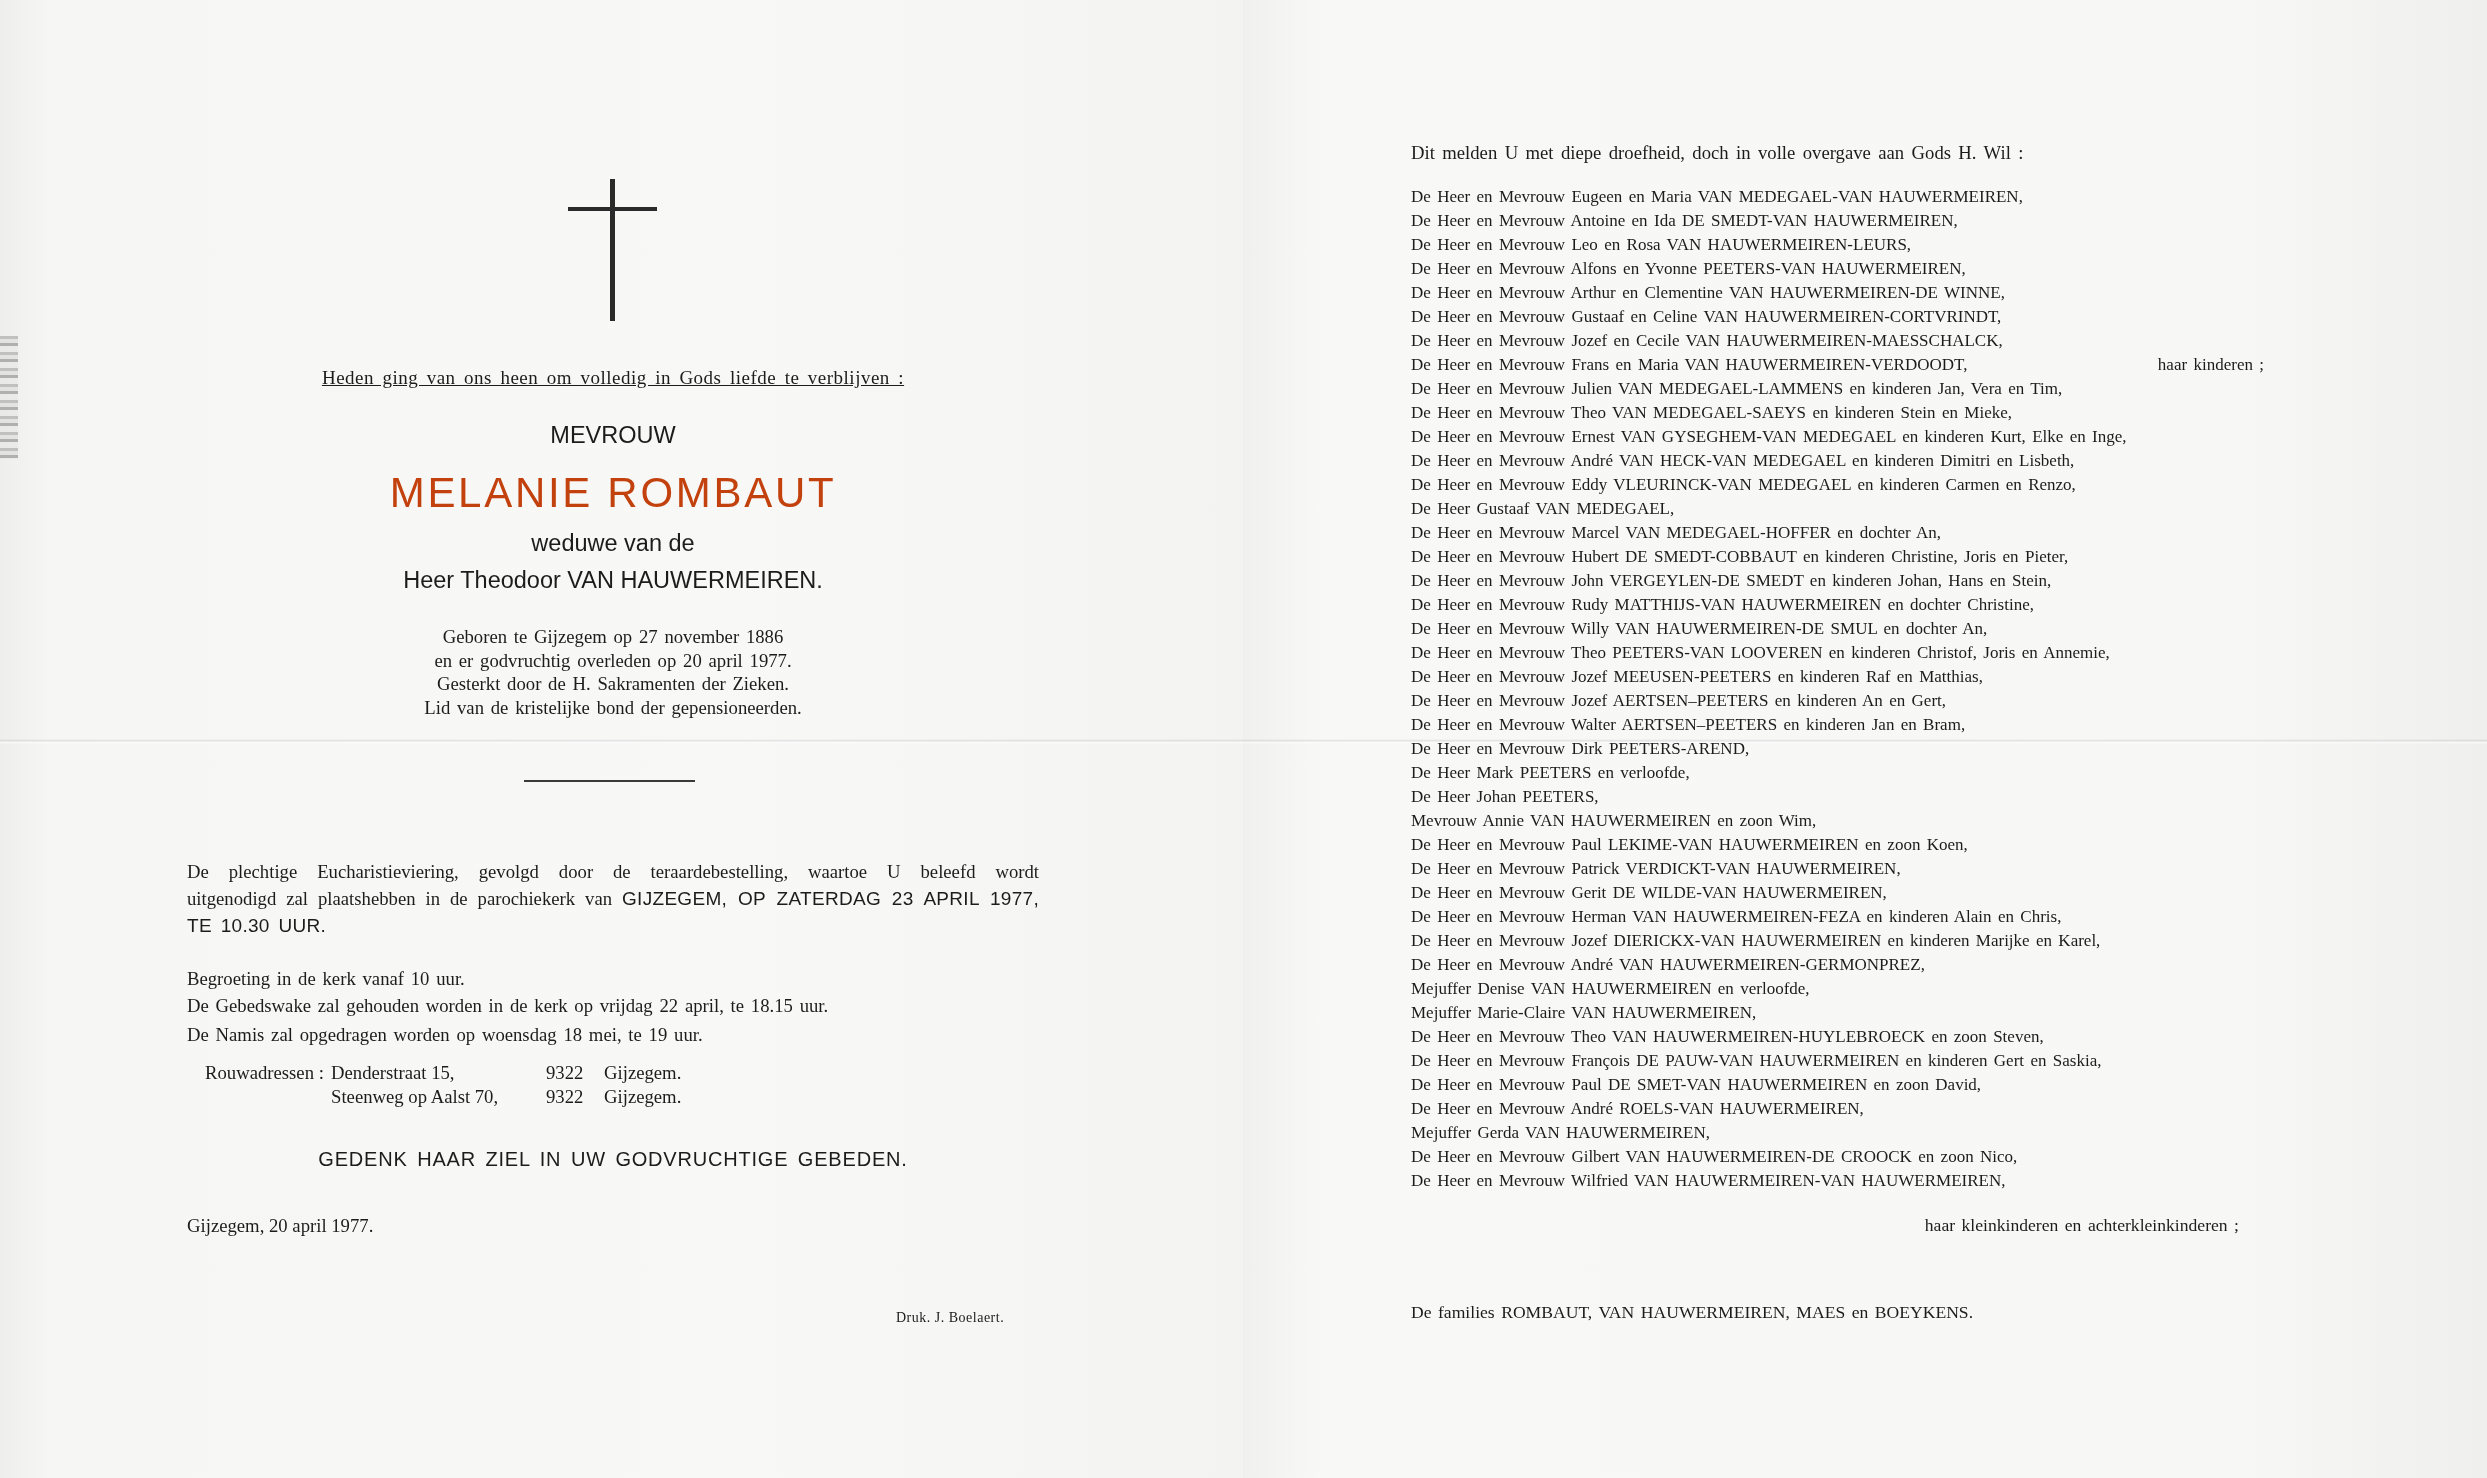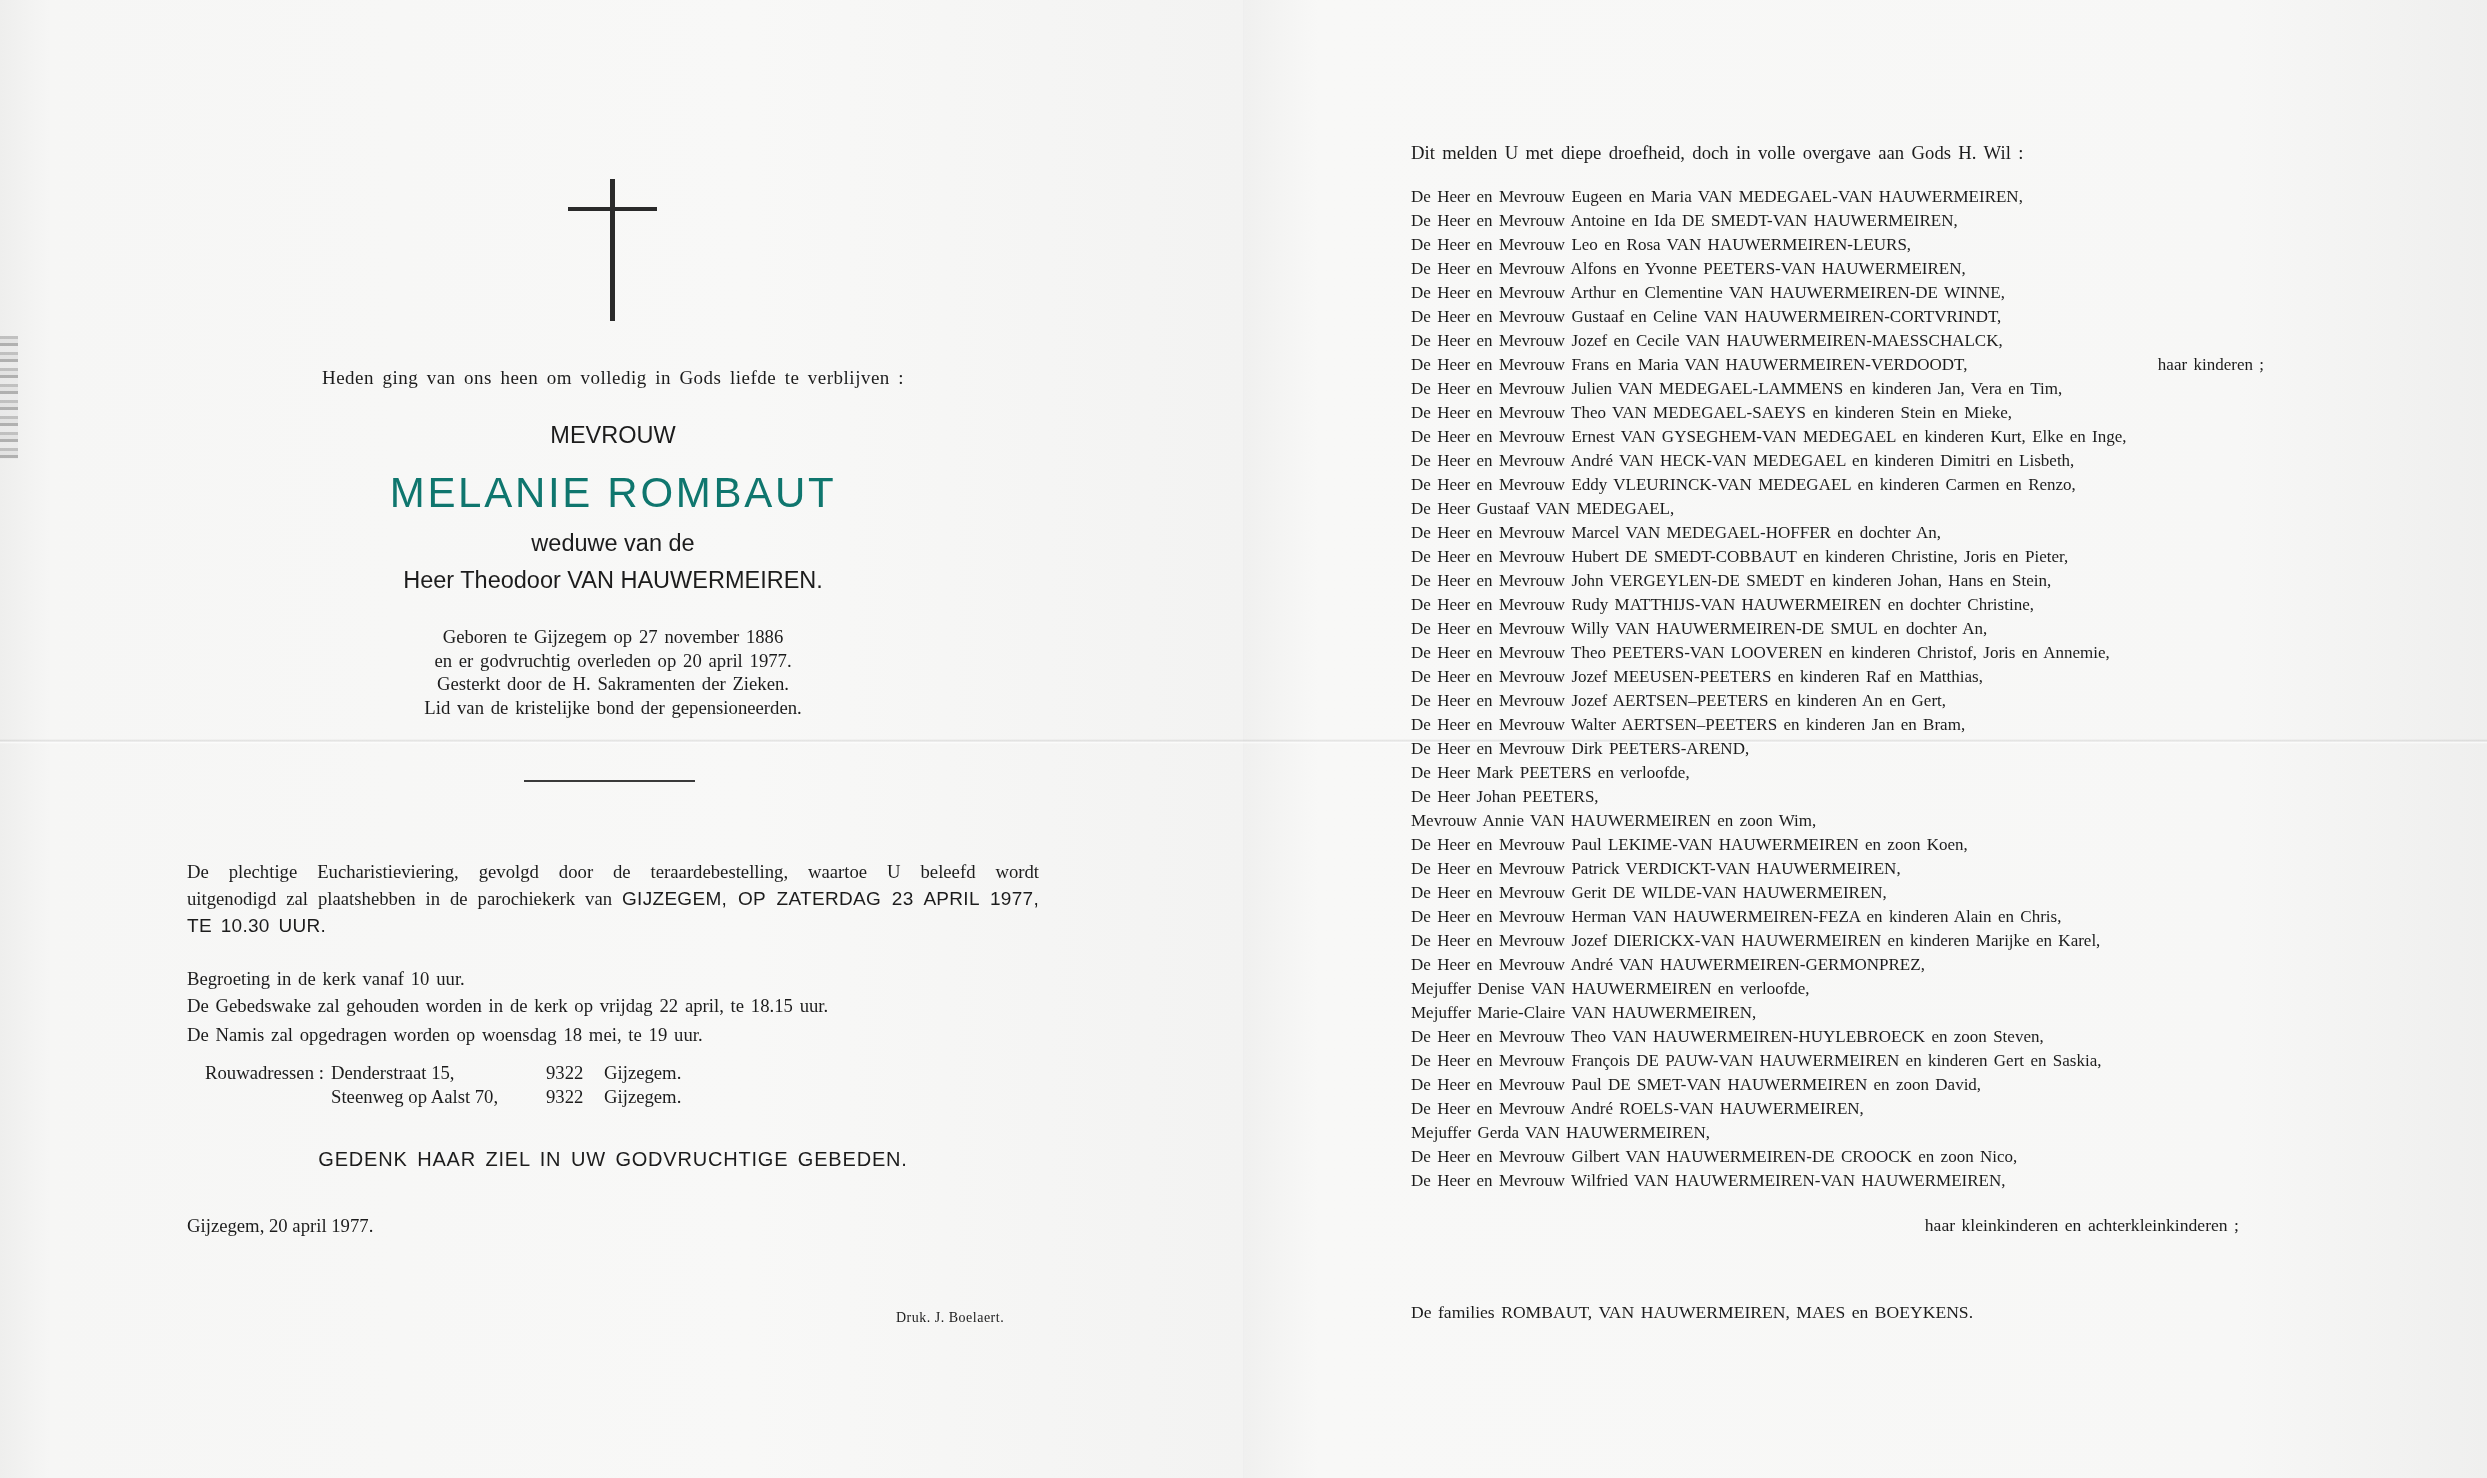--- a/index.html
+++ b/index.html
@@ -21,23 +21,23 @@
 
   .abs { position:absolute; white-space:nowrap; }
   .center { transform:translateX(-50%); text-align:center; }
   .serif { font-family:"Liberation Serif","DejaVu Serif",serif; }
   .sans { font-family:"Liberation Sans","DejaVu Sans",sans-serif; }
 
   
   .cross-v { position:absolute; left:610px; top:179px; width:4.8px; height:142px; background:#2a2a2a; }
   .cross-h { position:absolute; left:568px; top:207px; width:89px; height:4.3px; background:#2a2a2a; }
 
-  .intro { left:613px; top:367px; font-size:19px; letter-spacing:0.5px; word-spacing:3.2px; }
+  .intro { left:613px; top:367px; font-size:19px; letter-spacing:0.5px; word-spacing:3.2px;text-decoration:underline; }
   .mevrouw { left:613px; top:422px; font-size:23.5px; }
-  .name { left:613px; top:469px; font-size:42px; letter-spacing:2.7px; color:#0f766e; }
+  .name { left:613px; top:469px; font-size:42px; letter-spacing:2.7px; color:#c2410c; }
   .weduwe { left:613px; top:530px; font-size:23.5px; }
   .heer { left:613px; top:567px; font-size:23.5px; }
   .bio { left:613px; font-size:18.7px; word-spacing:2.1px;text-align:center; }
   .divider { position:absolute; left:524px; top:780px; width:171px; height:1.6px; background:#3a3a3a; }
 
   .para { position:absolute; left:187px; width:852px; font-size:18.7px; line-height:27px; text-align:justify; word-spacing:3.2px; }
   .para .line { display:block; text-align-last:justify; white-space:nowrap; }
   .para .line.last { text-align-last:left; }
   .para .caps { font-family:"Liberation Sans","DejaVu Sans",sans-serif; font-size:19px; letter-spacing:0.3px; }
   .info { left:187px; font-size:18.7px; word-spacing:2.1px; }

